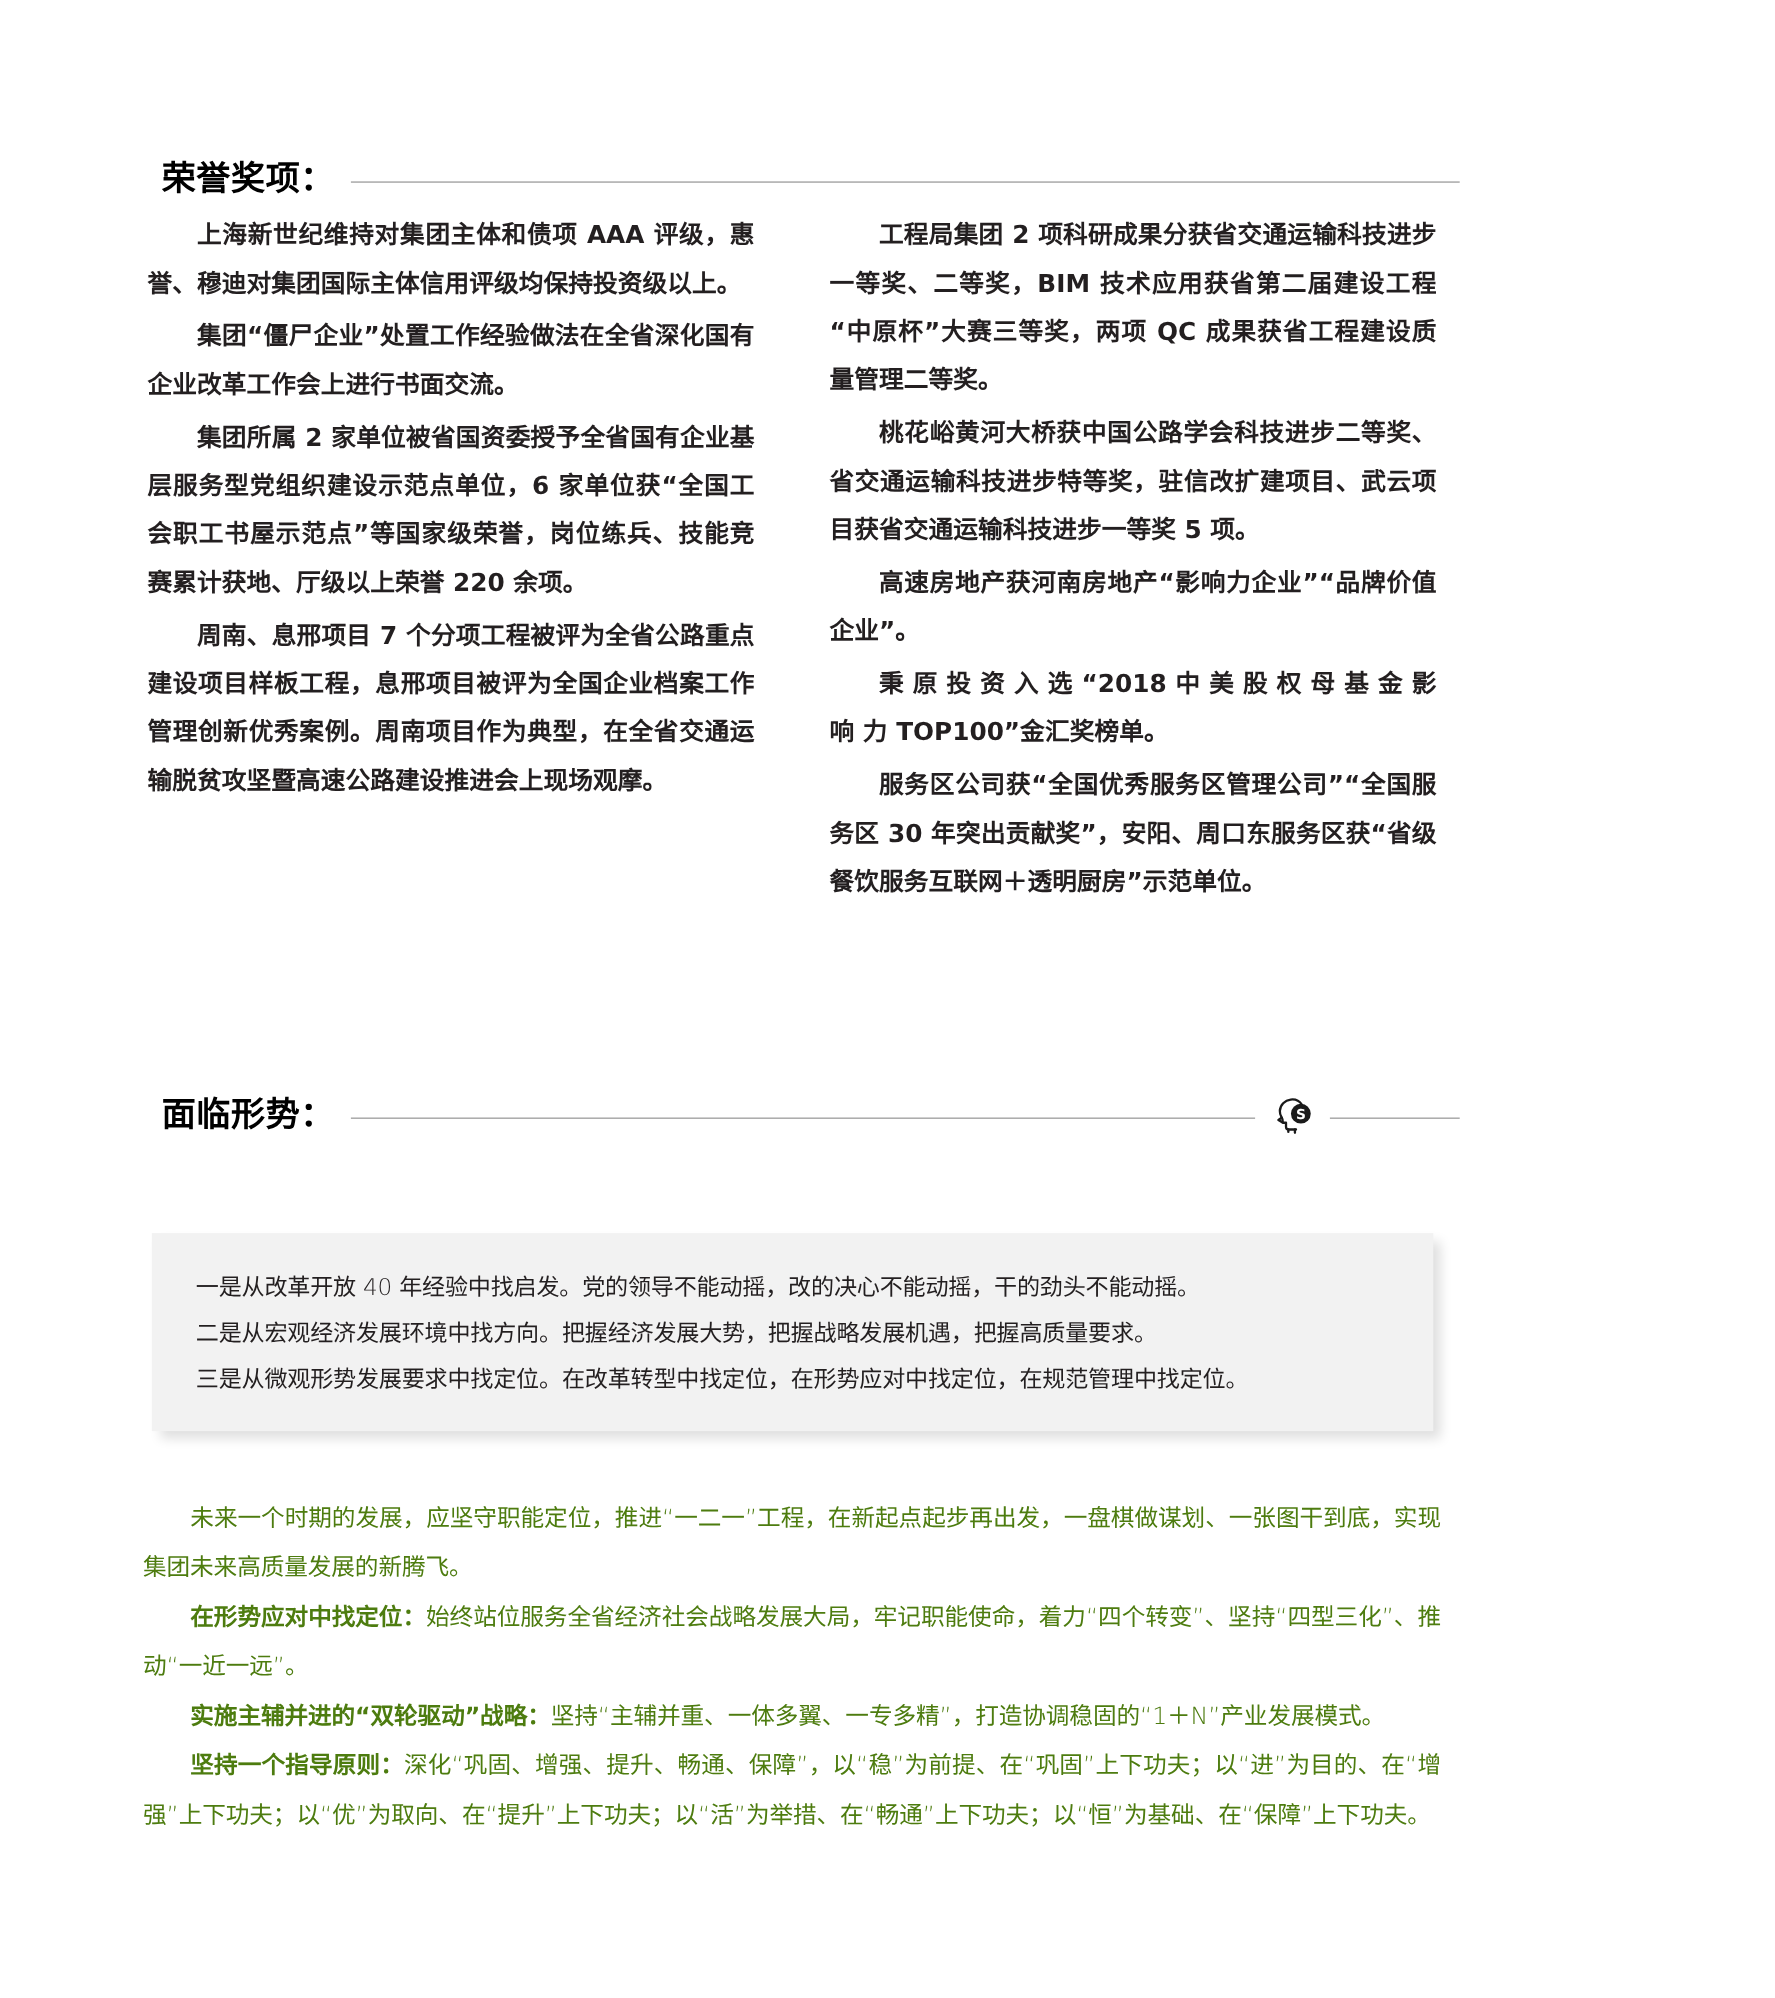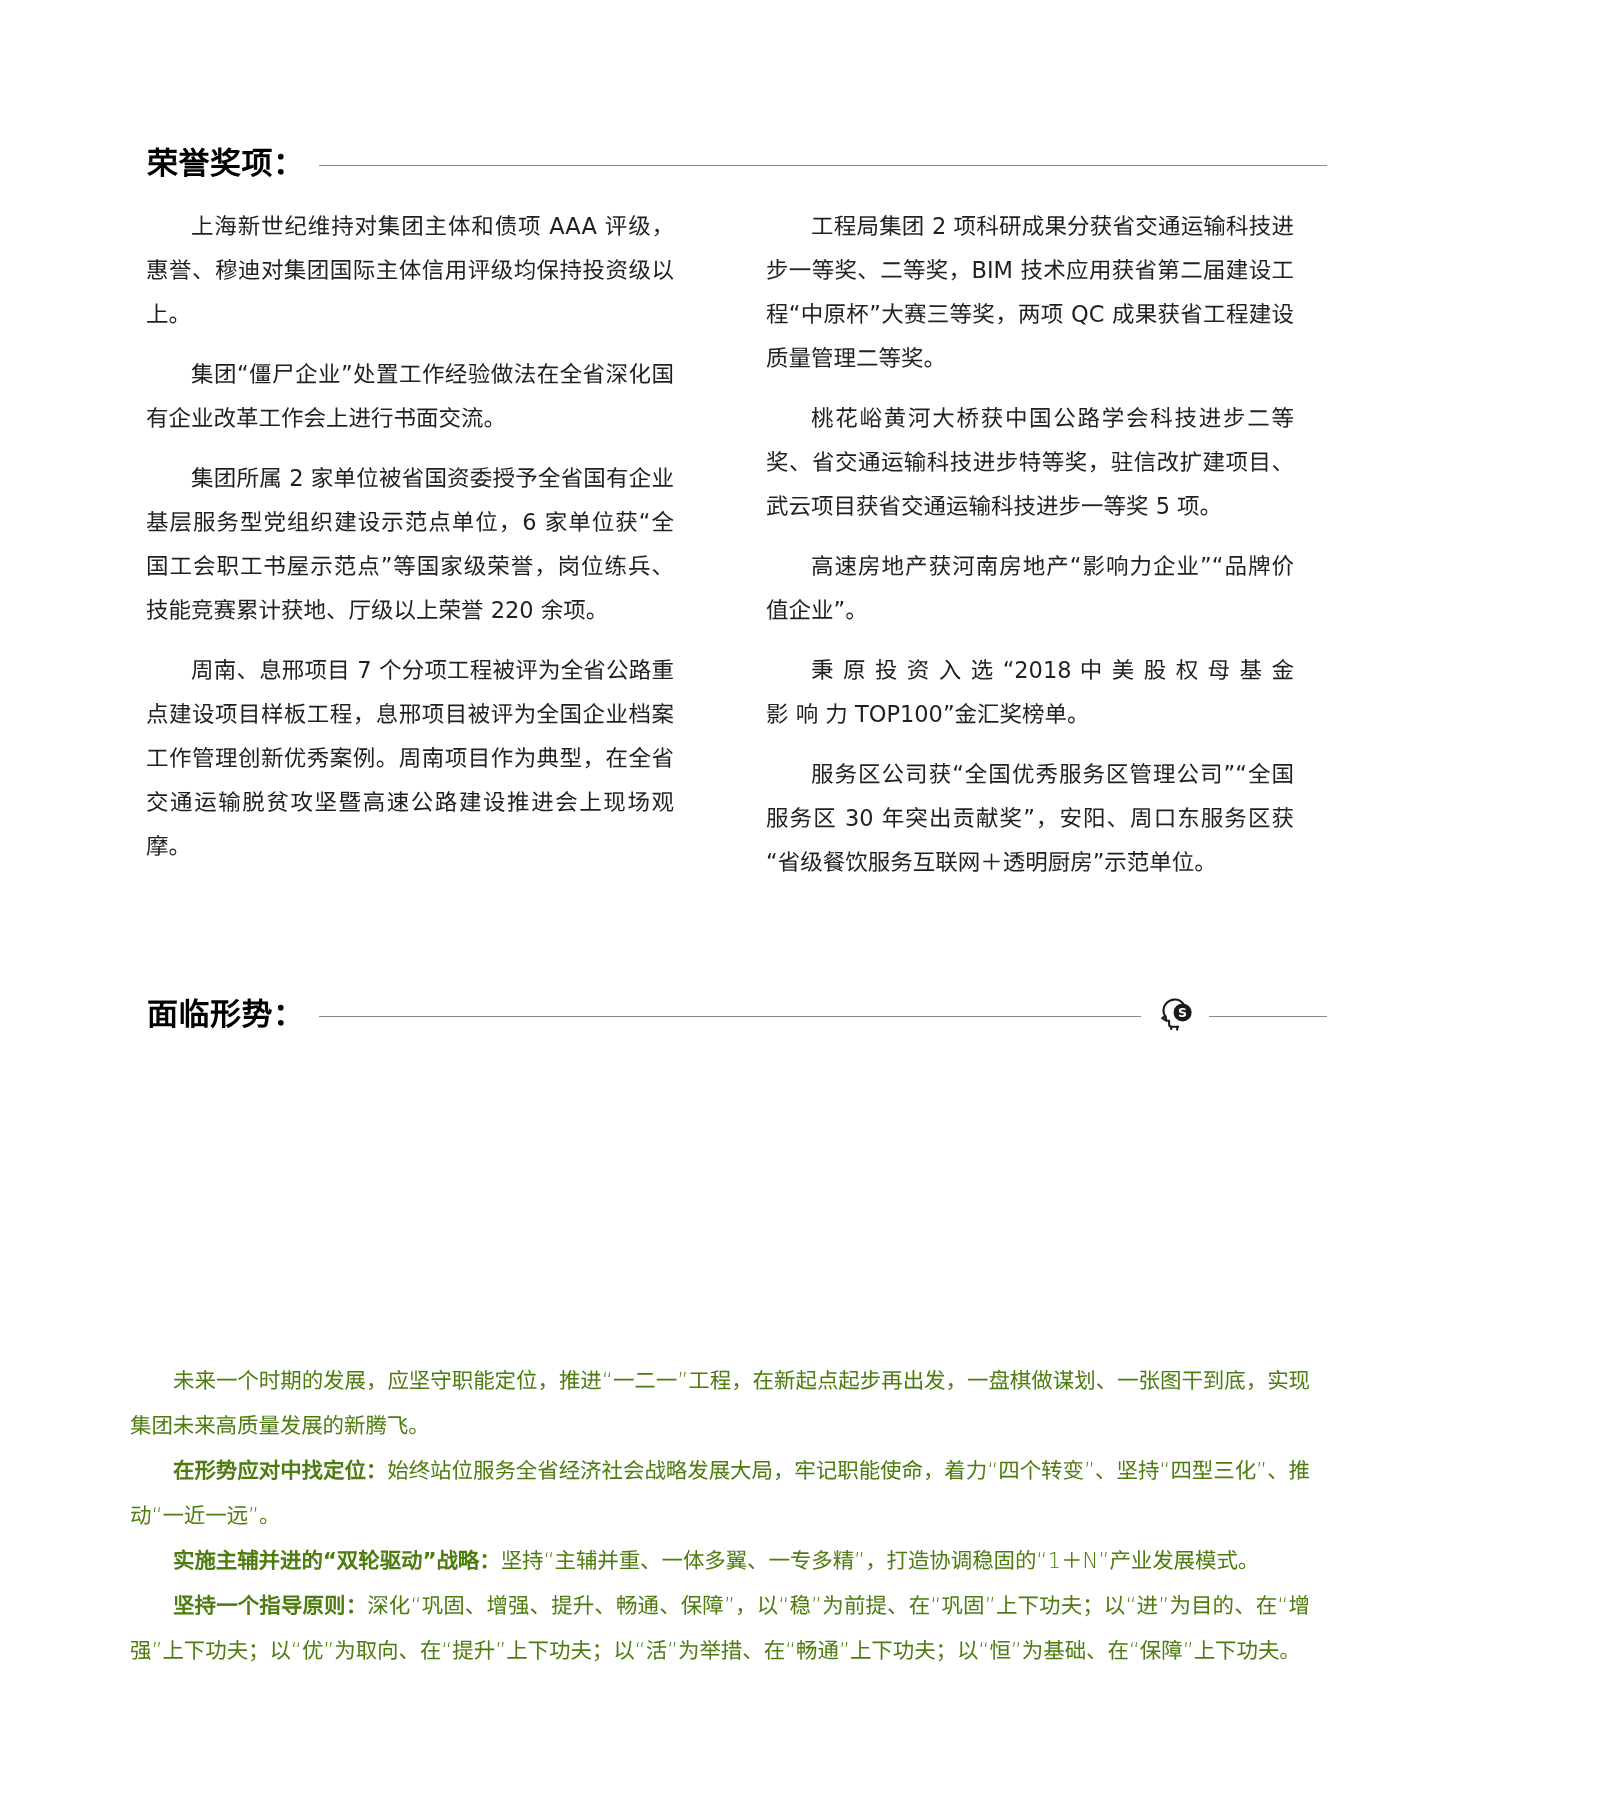--- a/index.html
+++ b/index.html
@@ -68,29 +68,29 @@
     left: 130px;
     top: 188px;
     width: 1180px;
     display: flex;
     gap: 60px;
   }
   .col {
     width: 560px;
   }
   .col p {
-    margin: 16px;
+    margin: 4px;
     font-size: 22.5px;
     line-height: 44px;
     text-indent: 2em;
     text-align: justify;
     text-justify: inter-ideograph;
     color: #231f20;
     font-family: "DejaVu Sans", "Liberation Sans", sans-serif;
-    font-weight: 400;
+    font-weight: 700;
   }
 
   
   .callout-wrap {
     position: absolute;
     left: 138px;
     top: 1121px;
     width: 1165px;
   }
   .callout {
@@ -170,20 +170,27 @@
           <path d="M24.2 34.8v3.0"></path>
           <path d="M18.2 34.8v2.2"></path>
         </g>
         <circle cx="29.6" cy="20.4" r="9.0" fill="#1a1a1a"></circle>
         <text x="29.6" y="25.4" font-family="'DejaVu Sans','Liberation Sans',sans-serif" font-size="12.5" font-weight="bold" fill="#ffffff" text-anchor="middle">S</text>
       </svg>
     </div>
     <div class="rule short" style="width:118px;"></div>
   </div>
 
+  <div class="callout-wrap">
+    <div class="callout">
+      <div class="line">一是从改革开放 40 年经验中找启发。党的领导不能动摇，改的决心不能动摇，干的劲头不能动摇。</div>
+      <div class="line">二是从宏观经济发展环境中找方向。把握经济发展大势，把握战略发展机遇，把握高质量要求。</div>
+      <div class="line">三是从微观形势发展要求中找定位。在改革转型中找定位，在形势应对中找定位，在规范管理中找定位。</div>
+    </div>
+  </div>
 
   <div class="closing">
     <p>未来一个时期的发展，应坚守职能定位，推进“一二一”工程，在新起点起步再出发，一盘棋做谋划、一张图干到底，实现集团未来高质量发展的新腾飞。</p>
 
     <p>
       <b>在形势应对中找定位：</b><span>始终站位服务全省经济社会战略发展大局，牢记职能使命，着力“四个转变”、坚持“四型三化”、推动“一近一远”。</span>
     </p>
 
     <p>
       <b>实施主辅并进的“双轮驱动”战略：</b><span>坚持“主辅并重、一体多翼、一专多精”，打造协调稳固的“1＋N”产业发展模式。</span>

